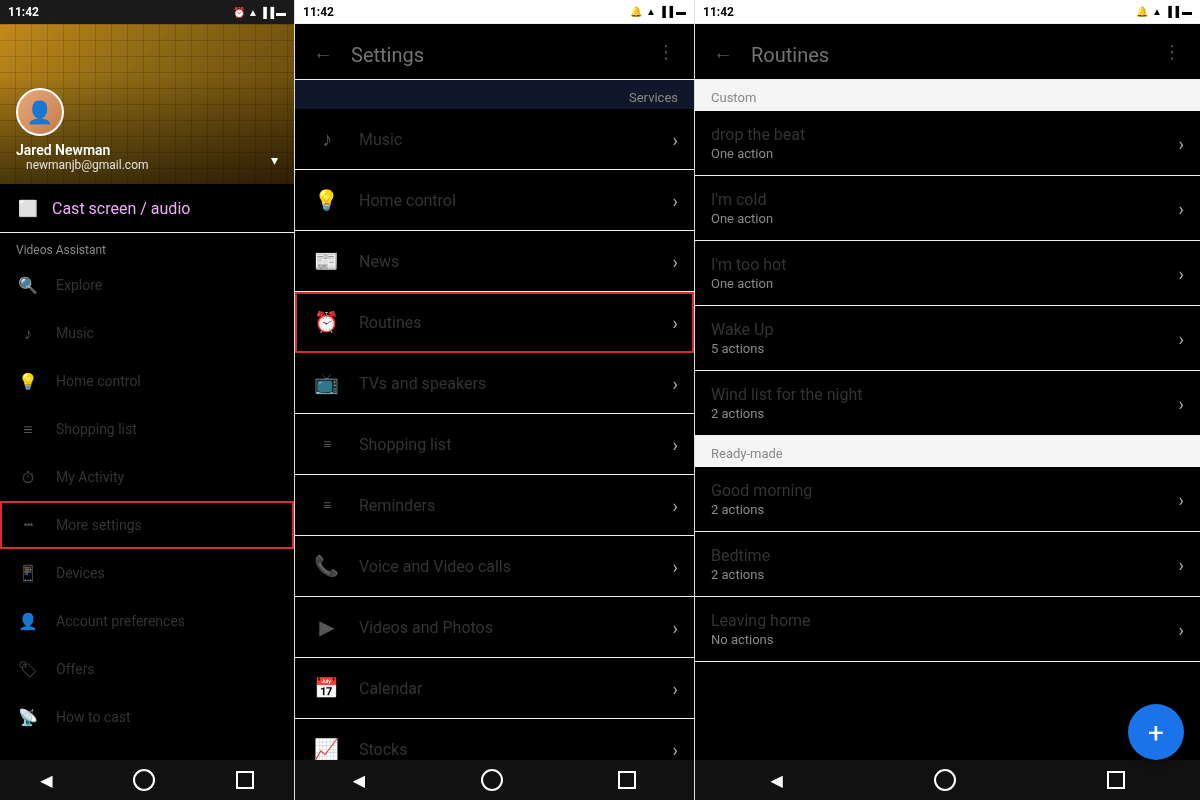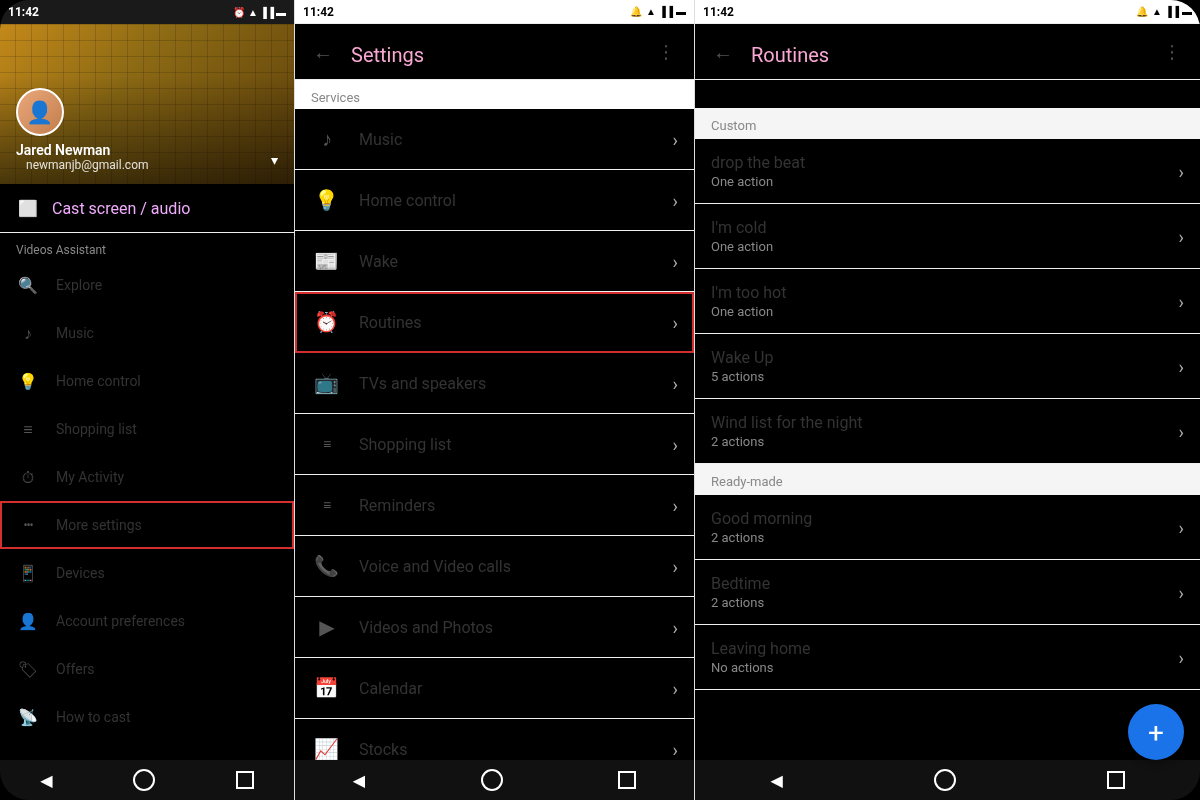--- a/index.html
+++ b/index.html
@@ -165,42 +165,43 @@
       display: flex;
       align-items: center;
       justify-content: center;
       color: #555;
       font-size: 20px;
       cursor: pointer;
     }
 
     .toolbar-title {
       font-size: 20px;
-      color: #f9a8d4;
+      color: #737373;
       font-weight: 400;
       flex: 1;
       margin-top: 6px;
     }
 
     .toolbar-more-btn {
       width: 24px;
       height: 24px;
       display: flex;
       align-items: center;
       justify-content: center;
       color: #555;
       font-size: 18px;
       cursor: pointer;
     }
 
     .settings-section-label {
       font-size: 13px;
       color: #888;
       padding: 10px 16px 4px;
-      background: #ffffff;
+      background: #0f172a;
+      text-align: right;
     }
 
     .settings-list {
       flex: 1;
       overflow-y: auto;
     }
 
     .settings-item {
       display: flex;
       align-items: center;
@@ -229,21 +230,20 @@
     }
 
     .settings-item-chevron {
       color: #aaa;
       font-size: 18px;
     }
 
     .routines-list {
       flex: 1;
       overflow-y: auto;
-      margin-top: 28px;
     }
 
     .routines-section-header {
       font-size: 13px;
       color: #888;
       padding: 10px 16px 6px;
       background: #f5f5f5;
     }
 
     .routine-item {
@@ -335,21 +335,20 @@
       height: 800px;
       display: flex;
       flex-direction: column;
       overflow: hidden;
     }
 
     .panels-area {
       flex: 1;
       display: flex;
       overflow: hidden;
-      border-radius: 29px;
     }
 
     
     .left-panel-full {
       width: 295px;
       display: flex;
       flex-direction: column;
       overflow: hidden;
       border-right: 1px solid #ddd;
     }
@@ -544,21 +543,21 @@
         </div>
 
         <div class="settings-item">
           <div class="settings-item-icon">💡</div>
           <div class="settings-item-label">Home control</div>
           <div class="settings-item-chevron">›</div>
         </div>
 
         <div class="settings-item">
           <div class="settings-item-icon">📰</div>
-          <div class="settings-item-label">Wake</div>
+          <div class="settings-item-label">News</div>
           <div class="settings-item-chevron">›</div>
         </div>
 
         <div class="settings-item highlighted-box">
           <div class="settings-item-icon">⏰</div>
           <div class="settings-item-label">Routines</div>
           <div class="settings-item-chevron">›</div>
         </div>
 
         <div class="settings-item">

